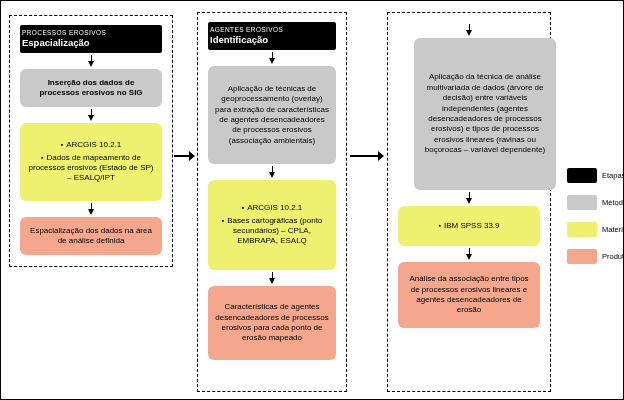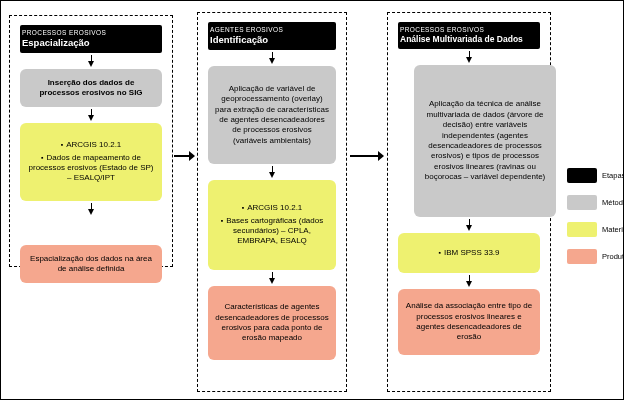--- a/index.html
+++ b/index.html
@@ -29,21 +29,21 @@
   .box {
     width:100%; border-radius:6px; font-size:8px; line-height:1.3;
     text-align:center; padding:5px 7px;
     display:flex; flex-direction:column; justify-content:center;
   }
   .gray   { background:#c9c9c9; }
   .yellow { background:#eef170; }
   .pink   { background:#f5a78e; }
   .it { }
 
-  .col1 .gray{min-height:38px;font-weight:bold;} .col1 .yellow{min-height:78px;} .col1 .pink{min-height:38px;margin-top:28px;}
+  .col1 .gray{min-height:38px;font-weight:bold;} .col1 .yellow{min-height:78px;} .col1 .pink{min-height:38px;}
   .col2 .gray{min-height:98px;} .col2 .yellow{min-height:90px;} .col2 .pink{min-height:74px;align-items:flex-end;}
   .col3 .gray{min-height:152px;margin-left:32px;} .col3 .yellow{min-height:40px;} .col3 .pink{min-height:66px;}
 
   .bullet-item { margin:1px 0; }
   .bullet { margin-right:3px; font-size:7px; }
 
   .v-arrow { width:9px; height:12px; position:relative; flex-shrink:0; margin:2px 0; }
   .v-arrow::before {
     content:""; position:absolute; left:4px; top:0; width:1px; height:7px; background:#000;
   }
@@ -101,57 +101,53 @@
 
   <div class="h-arrow h-arrow1"></div>
 
   <div class="stage-col col2">
     <div class="stage-header">
       <div class="eyebrow">AGENTES EROSIVOS</div>
       <div class="hd-title">Identificação</div>
     </div>
     <div class="v-arrow"></div>
     <div class="box gray">
-      <span><span>Aplicação de variável de geoprocessamento (</span><span class="it">overlay</span><span>) para extração de características de agentes desencadeadores de processos erosivos (variáveis ambientais)</span></span>
+      <span><span>Aplicação de técnicas de geoprocessamento (</span><span class="it">overlay</span><span>) para extração de características de agentes desencadeadores de processos erosivos (associação ambientais)</span></span>
     </div>
     <div class="v-arrow"></div>
     <div class="box yellow">
       <div class="bullet-item">
         <span class="bullet">▪</span><span class="it">ARCGIS 10.2.1</span>
       </div>
       <div class="bullet-item">
-        <span class="bullet">▪</span><span>Bases cartográficas (dados secundários) – CPLA, EMBRAPA, ESALQ</span>
+        <span class="bullet">▪</span><span>Bases cartográficas (ponto secundários) – CPLA, EMBRAPA, ESALQ</span>
       </div>
     </div>
     <div class="v-arrow"></div>
     <div class="box pink">
       <span>Características de agentes desencadeadores de processos erosivos para cada ponto de erosão mapeado</span>
     </div>
   </div>
 
   <div class="h-arrow h-arrow2"></div>
 
   <div class="stage-col col3">
-    <div class="stage-header">
-      <div class="eyebrow">PROCESSOS EROSIVOS</div>
-      <div class="hd-title">Análise Multivariada de Dados</div>
-    </div>
     <div class="v-arrow"></div>
     <div class="box gray">
       <span>Aplicação da técnica de análise multivariada de dados (árvore de decisão) entre variáveis independentes (agentes desencadeadores de processos erosivos) e tipos de processos erosivos lineares (ravinas ou boçorocas – variável dependente)</span>
     </div>
     <div class="v-arrow"></div>
     <div class="box yellow">
       <div class="bullet-item">
         <span class="bullet">▪</span><span class="it">IBM SPSS 33.9</span>
       </div>
     </div>
     <div class="v-arrow"></div>
     <div class="box pink">
-      <span>Análise da associação entre tipo de processos erosivos lineares e agentes desencadeadores de erosão</span>
+      <span>Análise da associação entre tipos de processos erosivos lineares e agentes desencadeadores de erosão</span>
     </div>
   </div>
 
   <div class="legend">
     <div class="legend-item">
       <span class="swatch" style="background: rgb(0, 0, 0);"></span>
       <span class="legend-label">Etapas</span>
     </div>
     <div class="legend-item">
       <span class="swatch" style="background: rgb(201, 201, 201);"></span>

